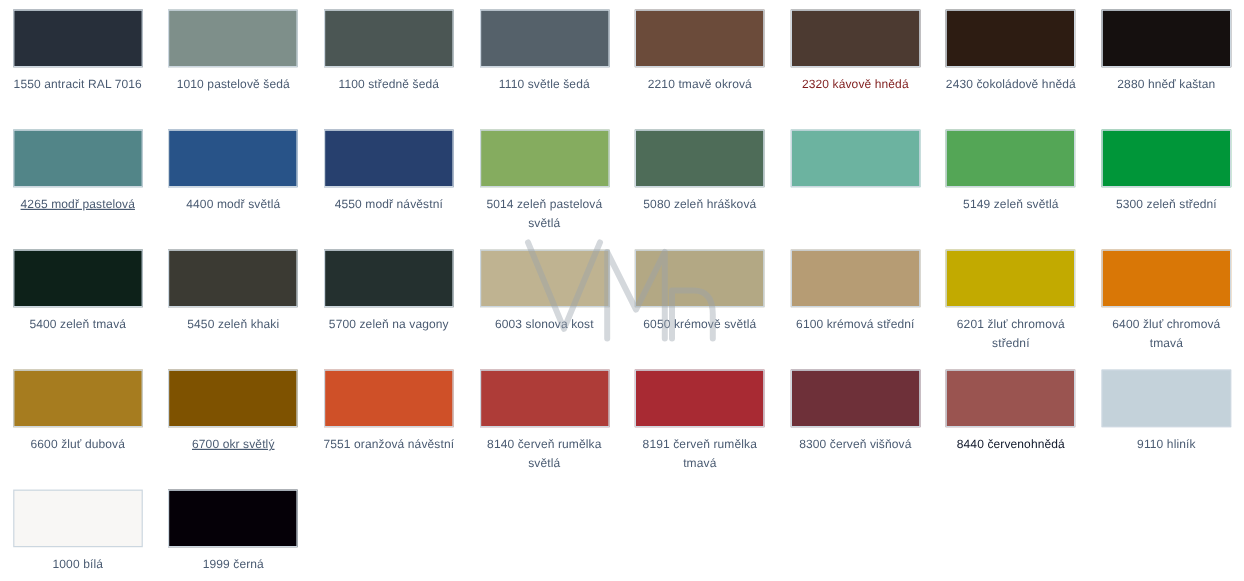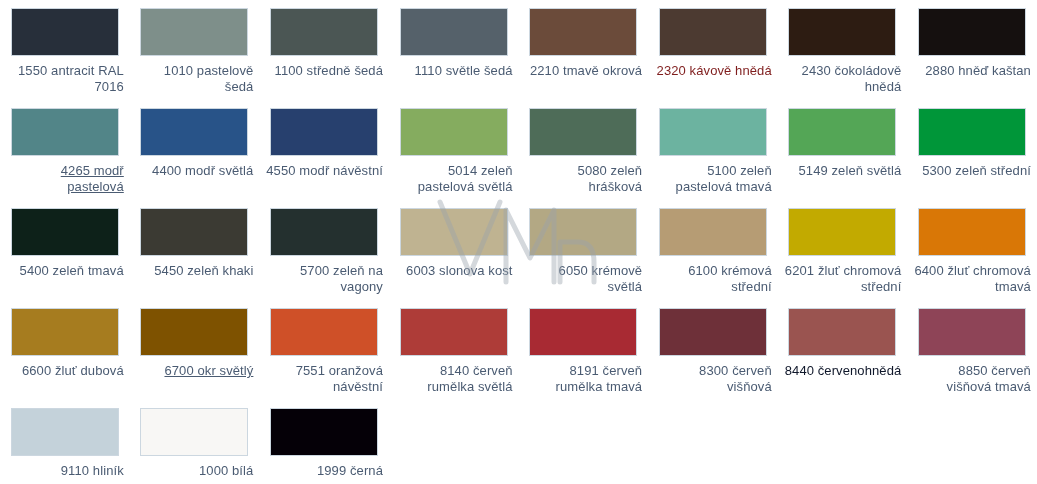--- a/index.html
+++ b/index.html
@@ -31,22 +31,22 @@
   .swatch-chip {
     width: 108px;
     height: 48px;
     border: 1px solid #ccd7e0;
     box-sizing: border-box;
     flex: 0 0 auto;
   }
   .swatch-label {
     margin-top: 7px;
     width: 118px;
-    text-align: right;
-    font-size: 13px;
+    text-align: center;
+    font-size: 10px;
     line-height: 15.5px;
     color: #4a5b72;
     letter-spacing: 0.1px;
     word-wrap: break-word;
   }
   #watermark {
     position: absolute;
     left: 432px;
     top: 196px;
     width: 190px;
@@ -111,21 +111,20 @@
     <div class="swatch-cell">
       <div class="swatch-chip" style="background-color: rgb(133, 172, 95); border-color: rgb(204, 215, 224);"></div>
       <div class="swatch-label" style="color: rgb(74, 91, 114);">5014 zeleň pastelová světlá</div>
     </div>
     <div class="swatch-cell">
       <div class="swatch-chip" style="background-color: rgb(78, 108, 88); border-color: rgb(204, 215, 224);"></div>
       <div class="swatch-label" style="color: rgb(74, 91, 114);">5080 zeleň hrášková</div>
     </div>
     <div class="swatch-cell">
       <div class="swatch-chip" style="background-color: rgb(108, 179, 160); border-color: rgb(204, 215, 224);"></div>
-      <div class="swatch-label" style="color: rgb(74, 91, 114);">5100 zeleň pastelová tmavá</div>
     </div>
     <div class="swatch-cell">
       <div class="swatch-chip" style="background-color: rgb(84, 166, 86); border-color: rgb(204, 215, 224);"></div>
       <div class="swatch-label" style="color: rgb(74, 91, 114);">5149 zeleň světlá</div>
     </div>
     <div class="swatch-cell">
       <div class="swatch-chip" style="background-color: rgb(0, 150, 57); border-color: rgb(204, 215, 224);"></div>
       <div class="swatch-label" style="color: rgb(74, 91, 114);">5300 zeleň střední</div>
     </div>
     <div class="swatch-cell">
@@ -180,24 +179,20 @@
       <div class="swatch-chip" style="background-color: rgb(168, 42, 51); border-color: rgb(204, 215, 224);"></div>
       <div class="swatch-label" style="color: rgb(74, 91, 114);">8191 červeň rumělka tmavá</div>
     </div>
     <div class="swatch-cell">
       <div class="swatch-chip" style="background-color: rgb(110, 48, 57); border-color: rgb(204, 215, 224);"></div>
       <div class="swatch-label" style="color: rgb(74, 91, 114);">8300 červeň višňová</div>
     </div>
     <div class="swatch-cell">
       <div class="swatch-chip" style="background-color: rgb(154, 84, 80); border-color: rgb(204, 215, 224);"></div>
       <div class="swatch-label" style="color: #0f172a;">8440 červenohnědá</div>
-    </div>
-    <div class="swatch-cell">
-      <div class="swatch-chip" style="background-color: rgb(142, 68, 87); border-color: rgb(204, 215, 224);"></div>
-      <div class="swatch-label" style="color: rgb(74, 91, 114);">8850 červeň višňová tmavá</div>
     </div>
     <div class="swatch-cell">
       <div class="swatch-chip" style="background-color: rgb(196, 210, 218); border-color: rgb(204, 215, 224);"></div>
       <div class="swatch-label" style="color: rgb(74, 91, 114);">9110 hliník</div>
     </div>
     <div class="swatch-cell">
       <div class="swatch-chip" style="background-color: rgb(248, 247, 245); border-color: rgb(204, 215, 224);"></div>
       <div class="swatch-label" style="color: rgb(74, 91, 114);">1000 bílá</div>
     </div>
     <div class="swatch-cell">

